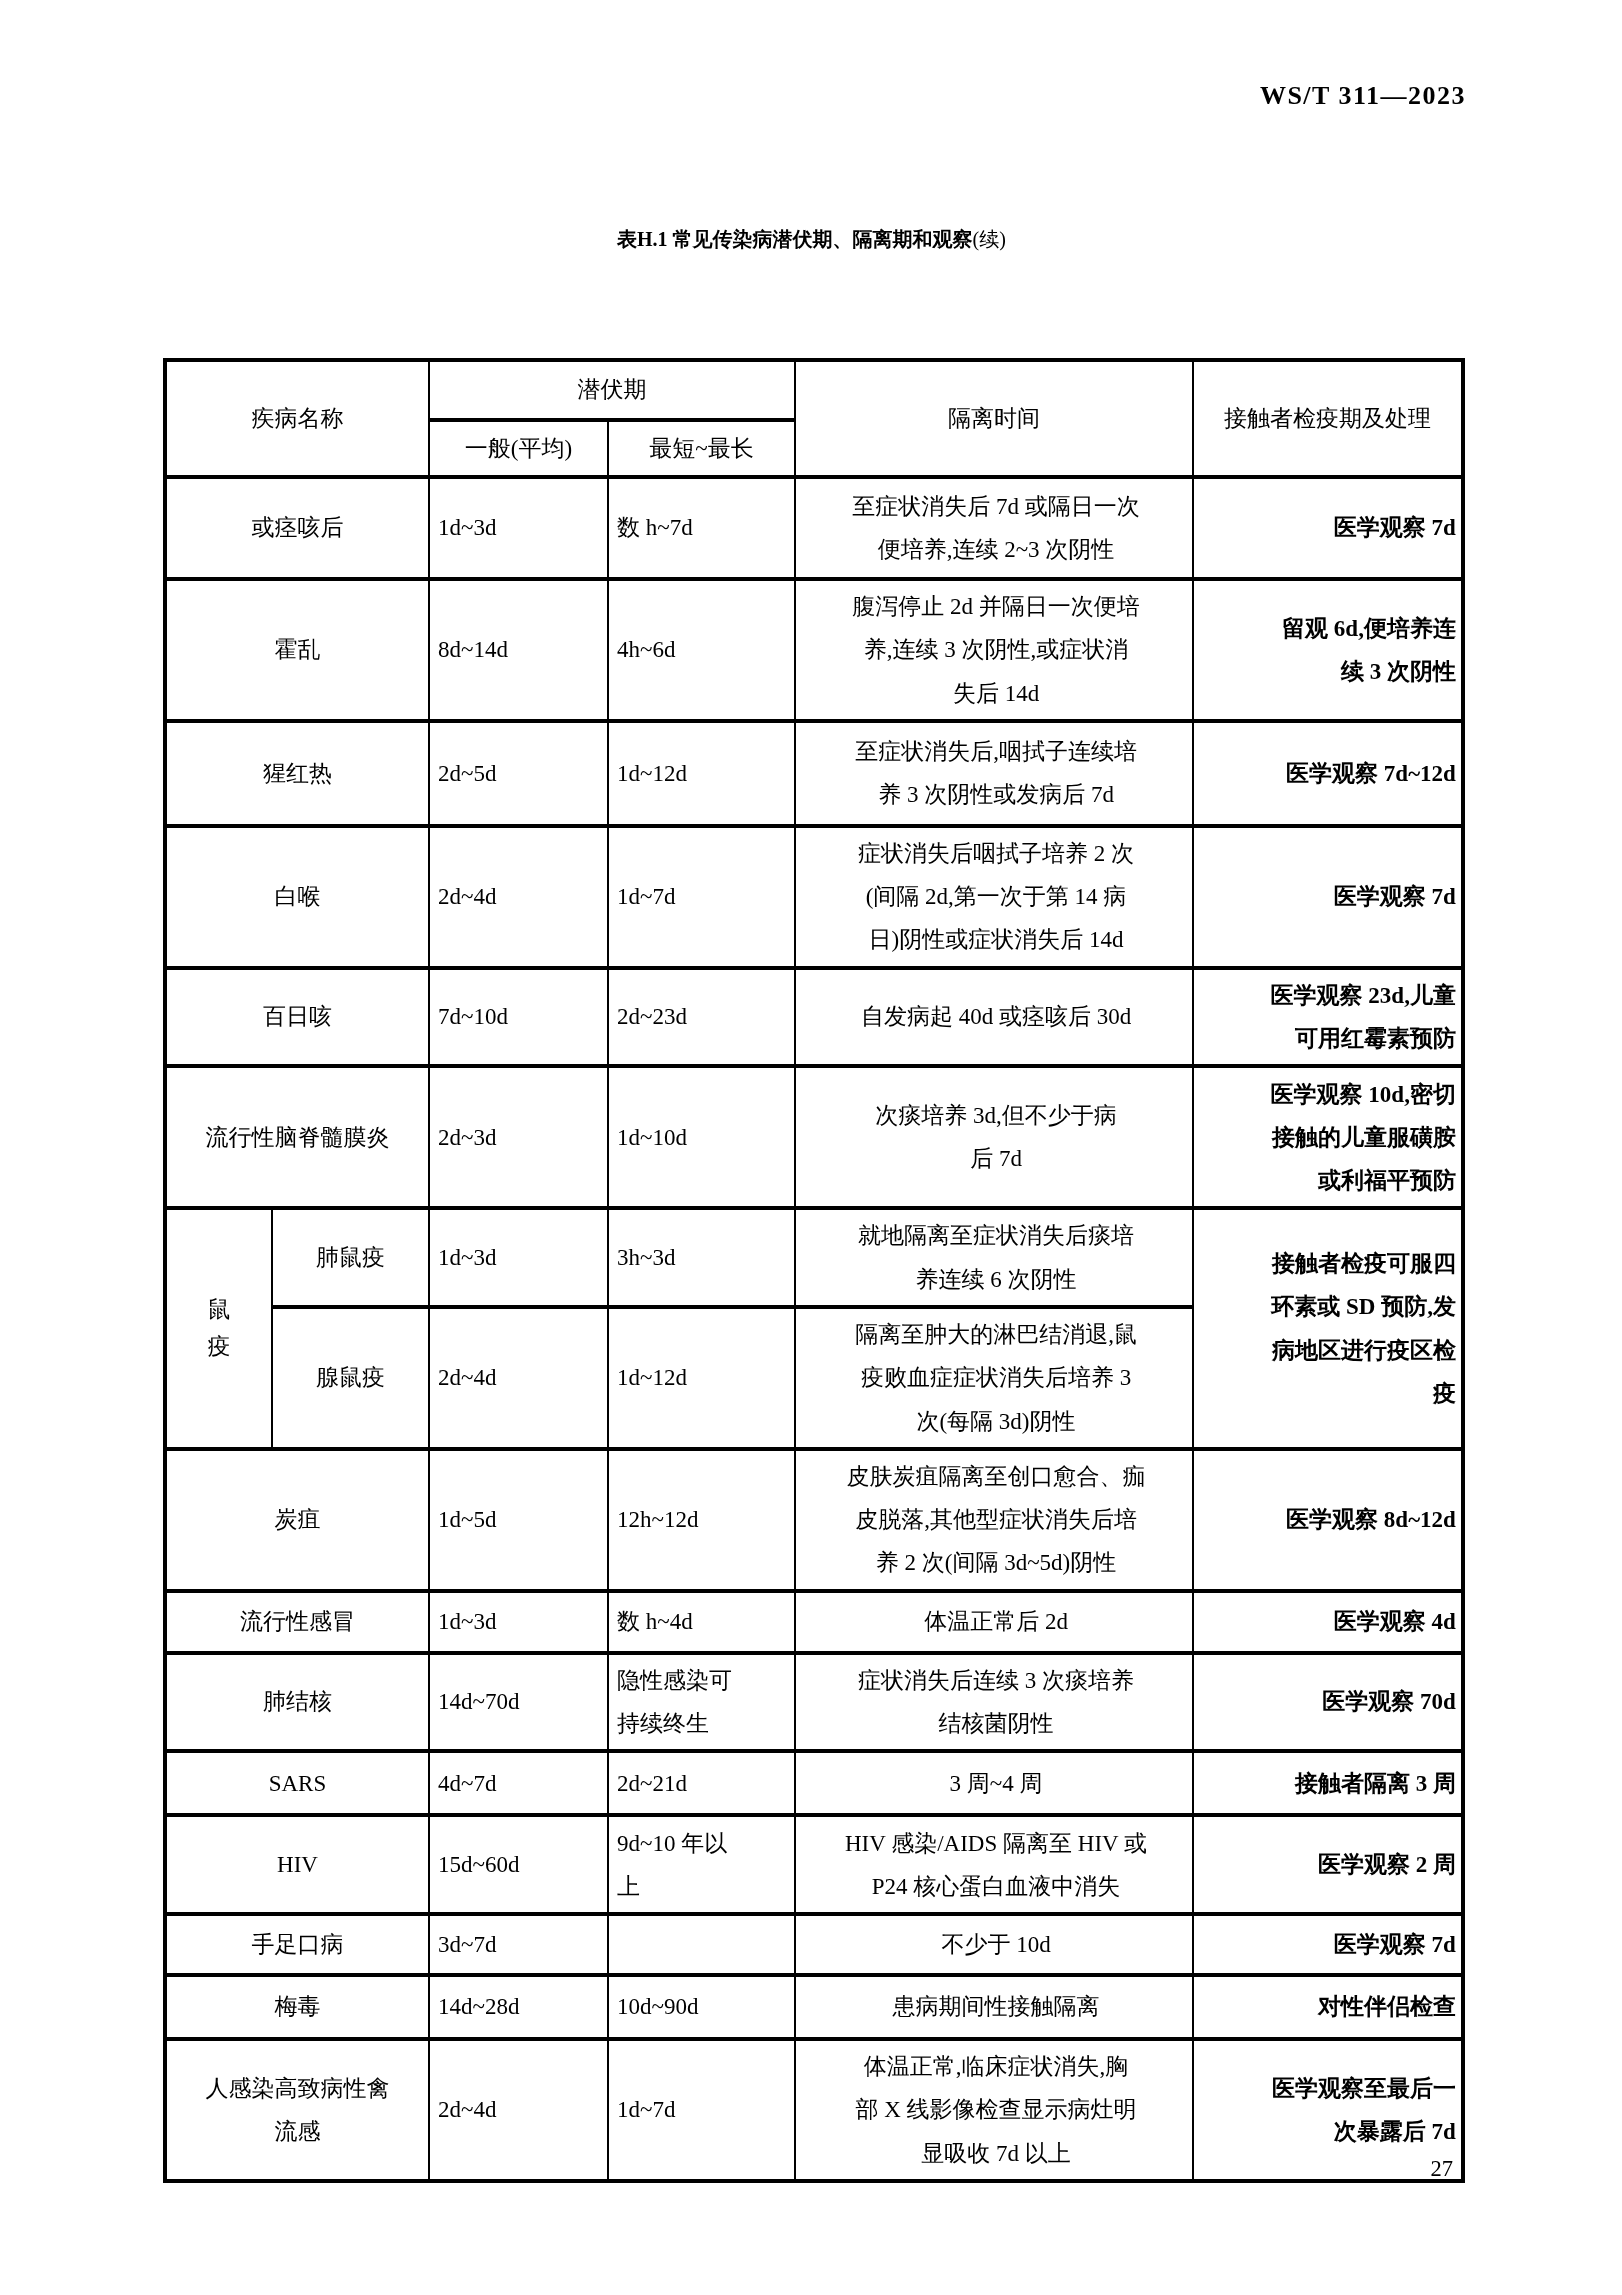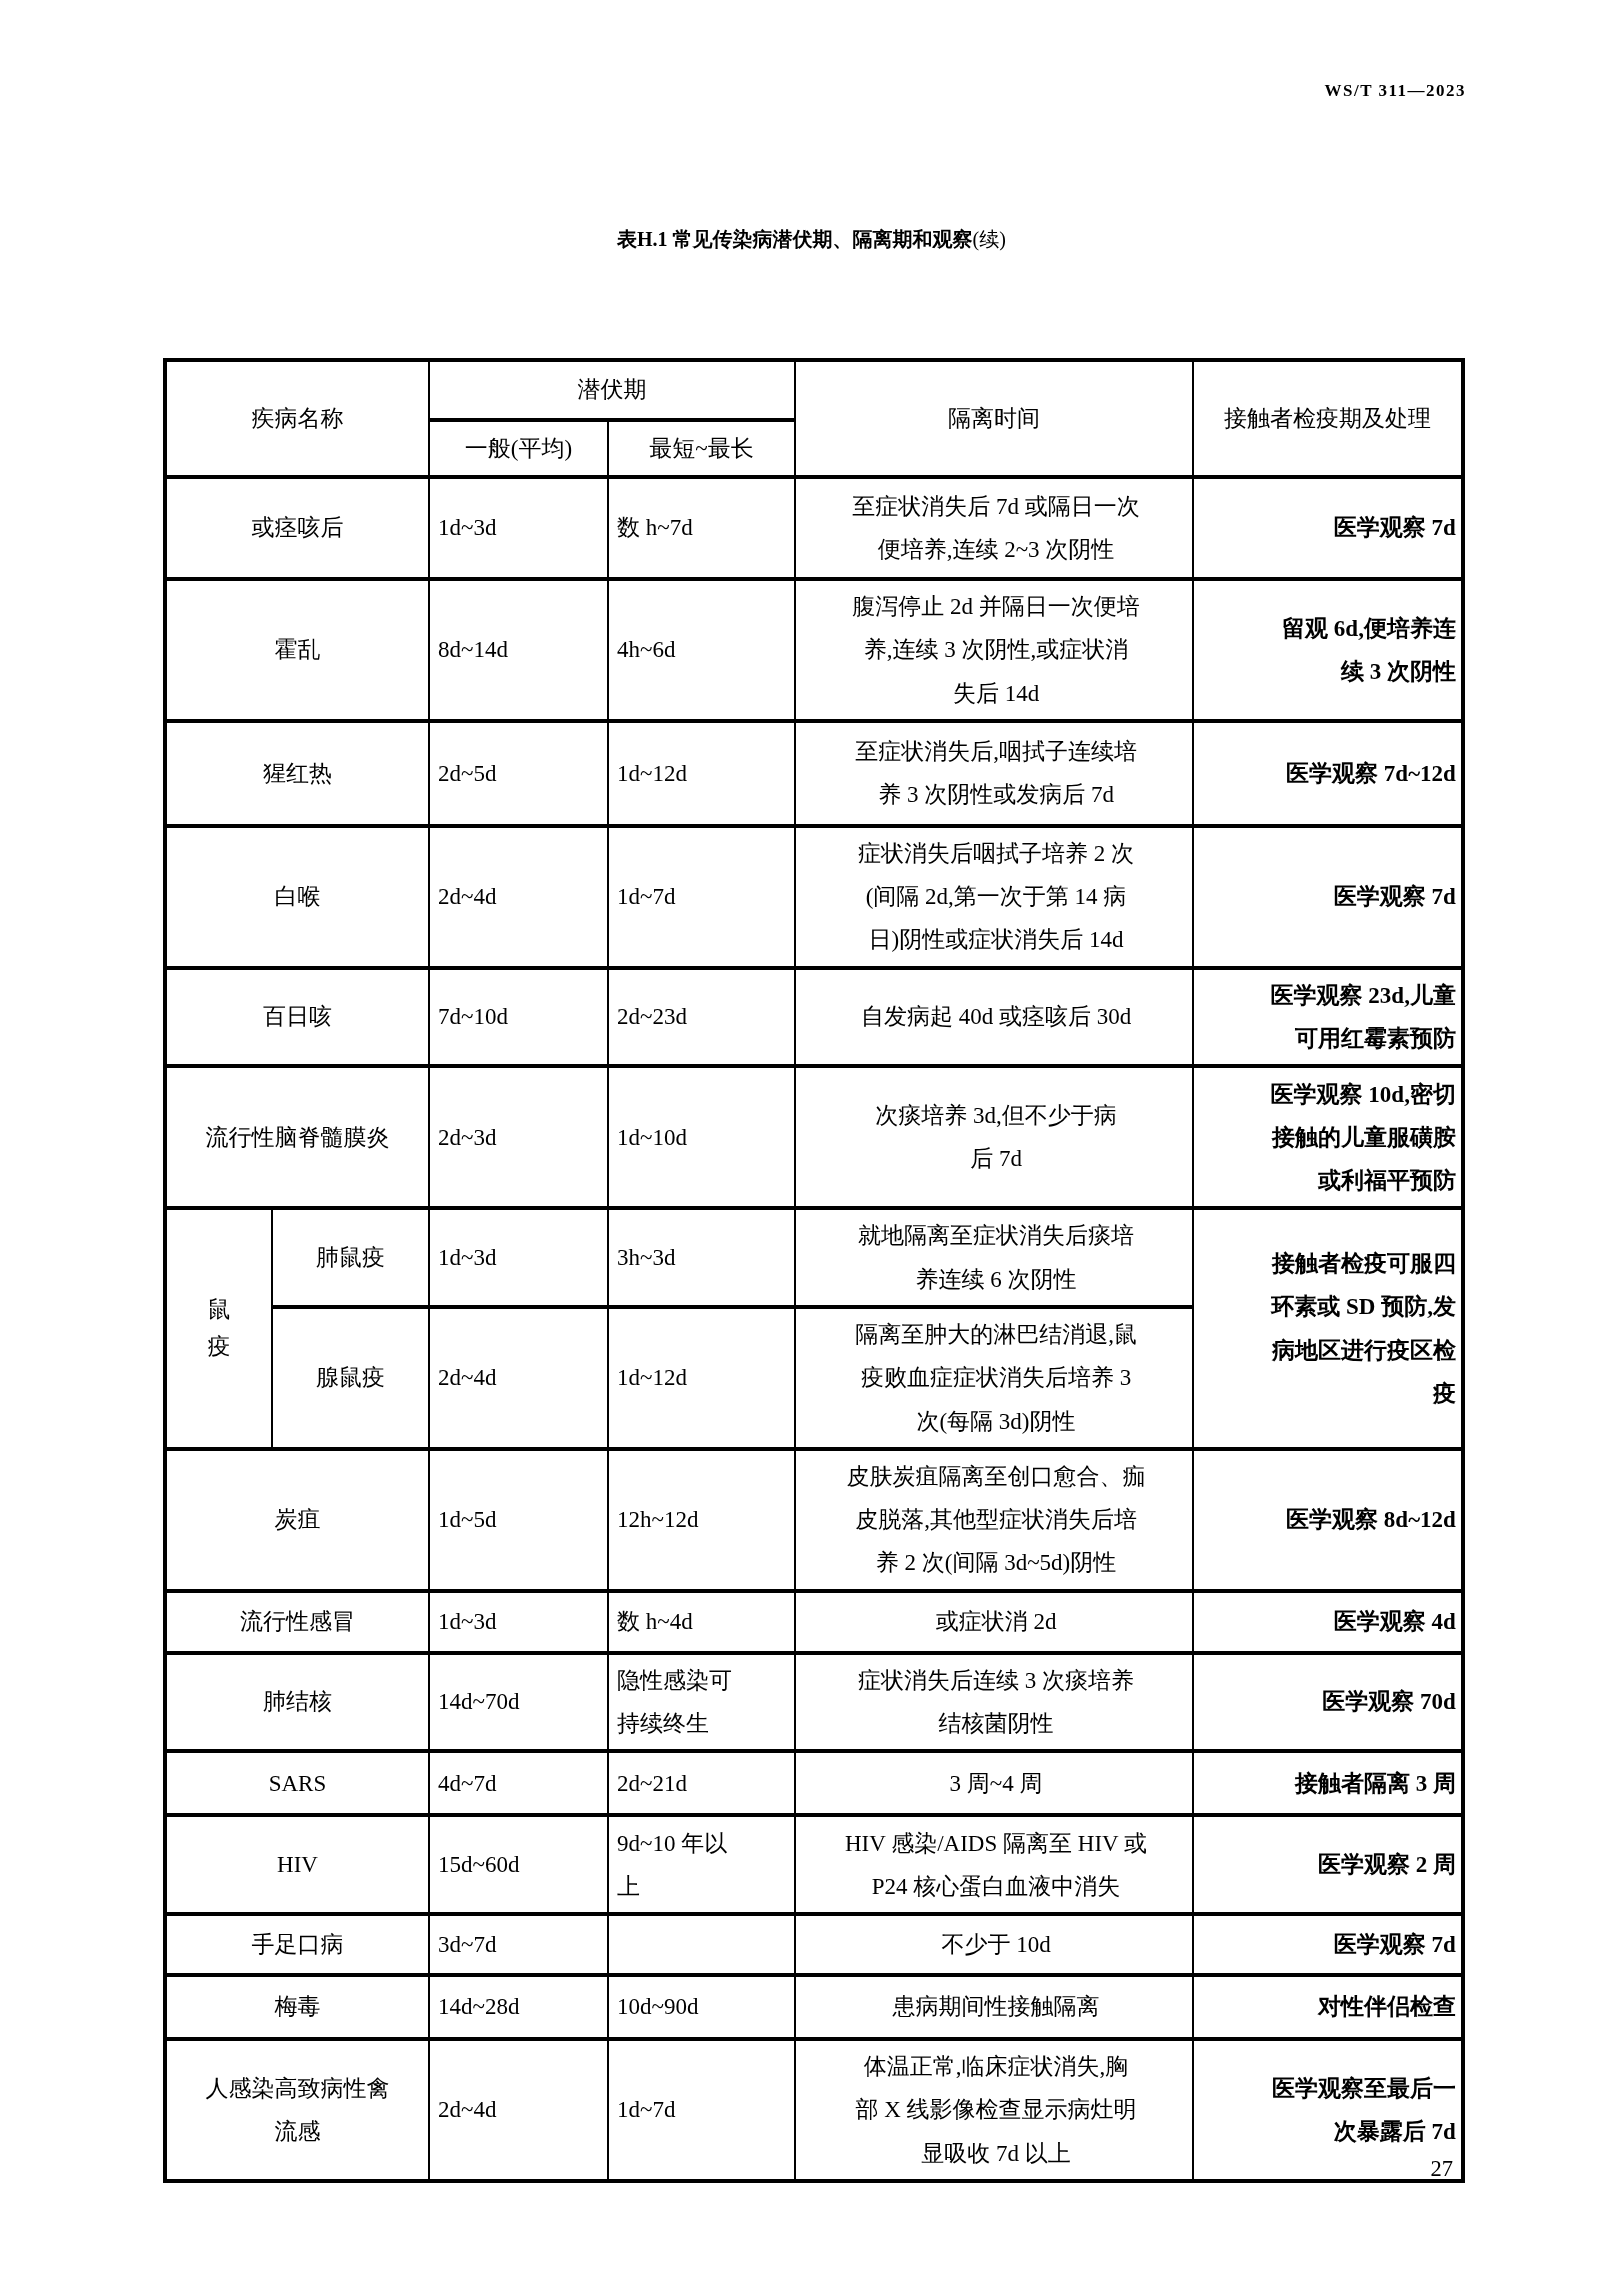--- a/index.html
+++ b/index.html
@@ -6,21 +6,21 @@
   body{
     width:1623px;height:2295px;
     background:#ffffff;
     position:relative;
     font-family:"Liberation Serif","DejaVu Serif",serif;
     color:#000;
   }
   .doc-code{
     position:absolute;
     top:81px;right:157px;
-    font-size:17px;font-weight:bold;
+    font-size:26px;font-weight:bold;
     letter-spacing:1.5px;
     white-space:nowrap;
   }
   .table-title{
     position:absolute;
     top:226px;left:0;width:100%;
     text-align:center;
     font-size:20px;
     white-space:nowrap;
   }
@@ -176,21 +176,21 @@
     <td class="iso">皮肤炭疽隔离至创口愈合、痂
 皮脱落,其他型症状消失后培
 养 2 次(间隔 3d~5d)阴性</td>
     <td class="qua">医学观察 8d~12d</td>
   </tr>
 
   <tr style="height:62px">
     <td class="name" colspan="2">流行性感冒</td>
     <td class="val">1d~3d</td>
     <td class="val">数 h~4d</td>
-    <td class="iso">或症状消 2d</td>
+    <td class="iso">体温正常后 2d</td>
     <td class="qua">医学观察 4d</td>
   </tr>
 
   <tr style="height:96px">
     <td class="name" colspan="2">肺结核</td>
     <td class="val">14d~70d</td>
     <td class="val">隐性感染可
 持续终生</td>
     <td class="iso">症状消失后连续 3 次痰培养
 结核菌阴性</td>

